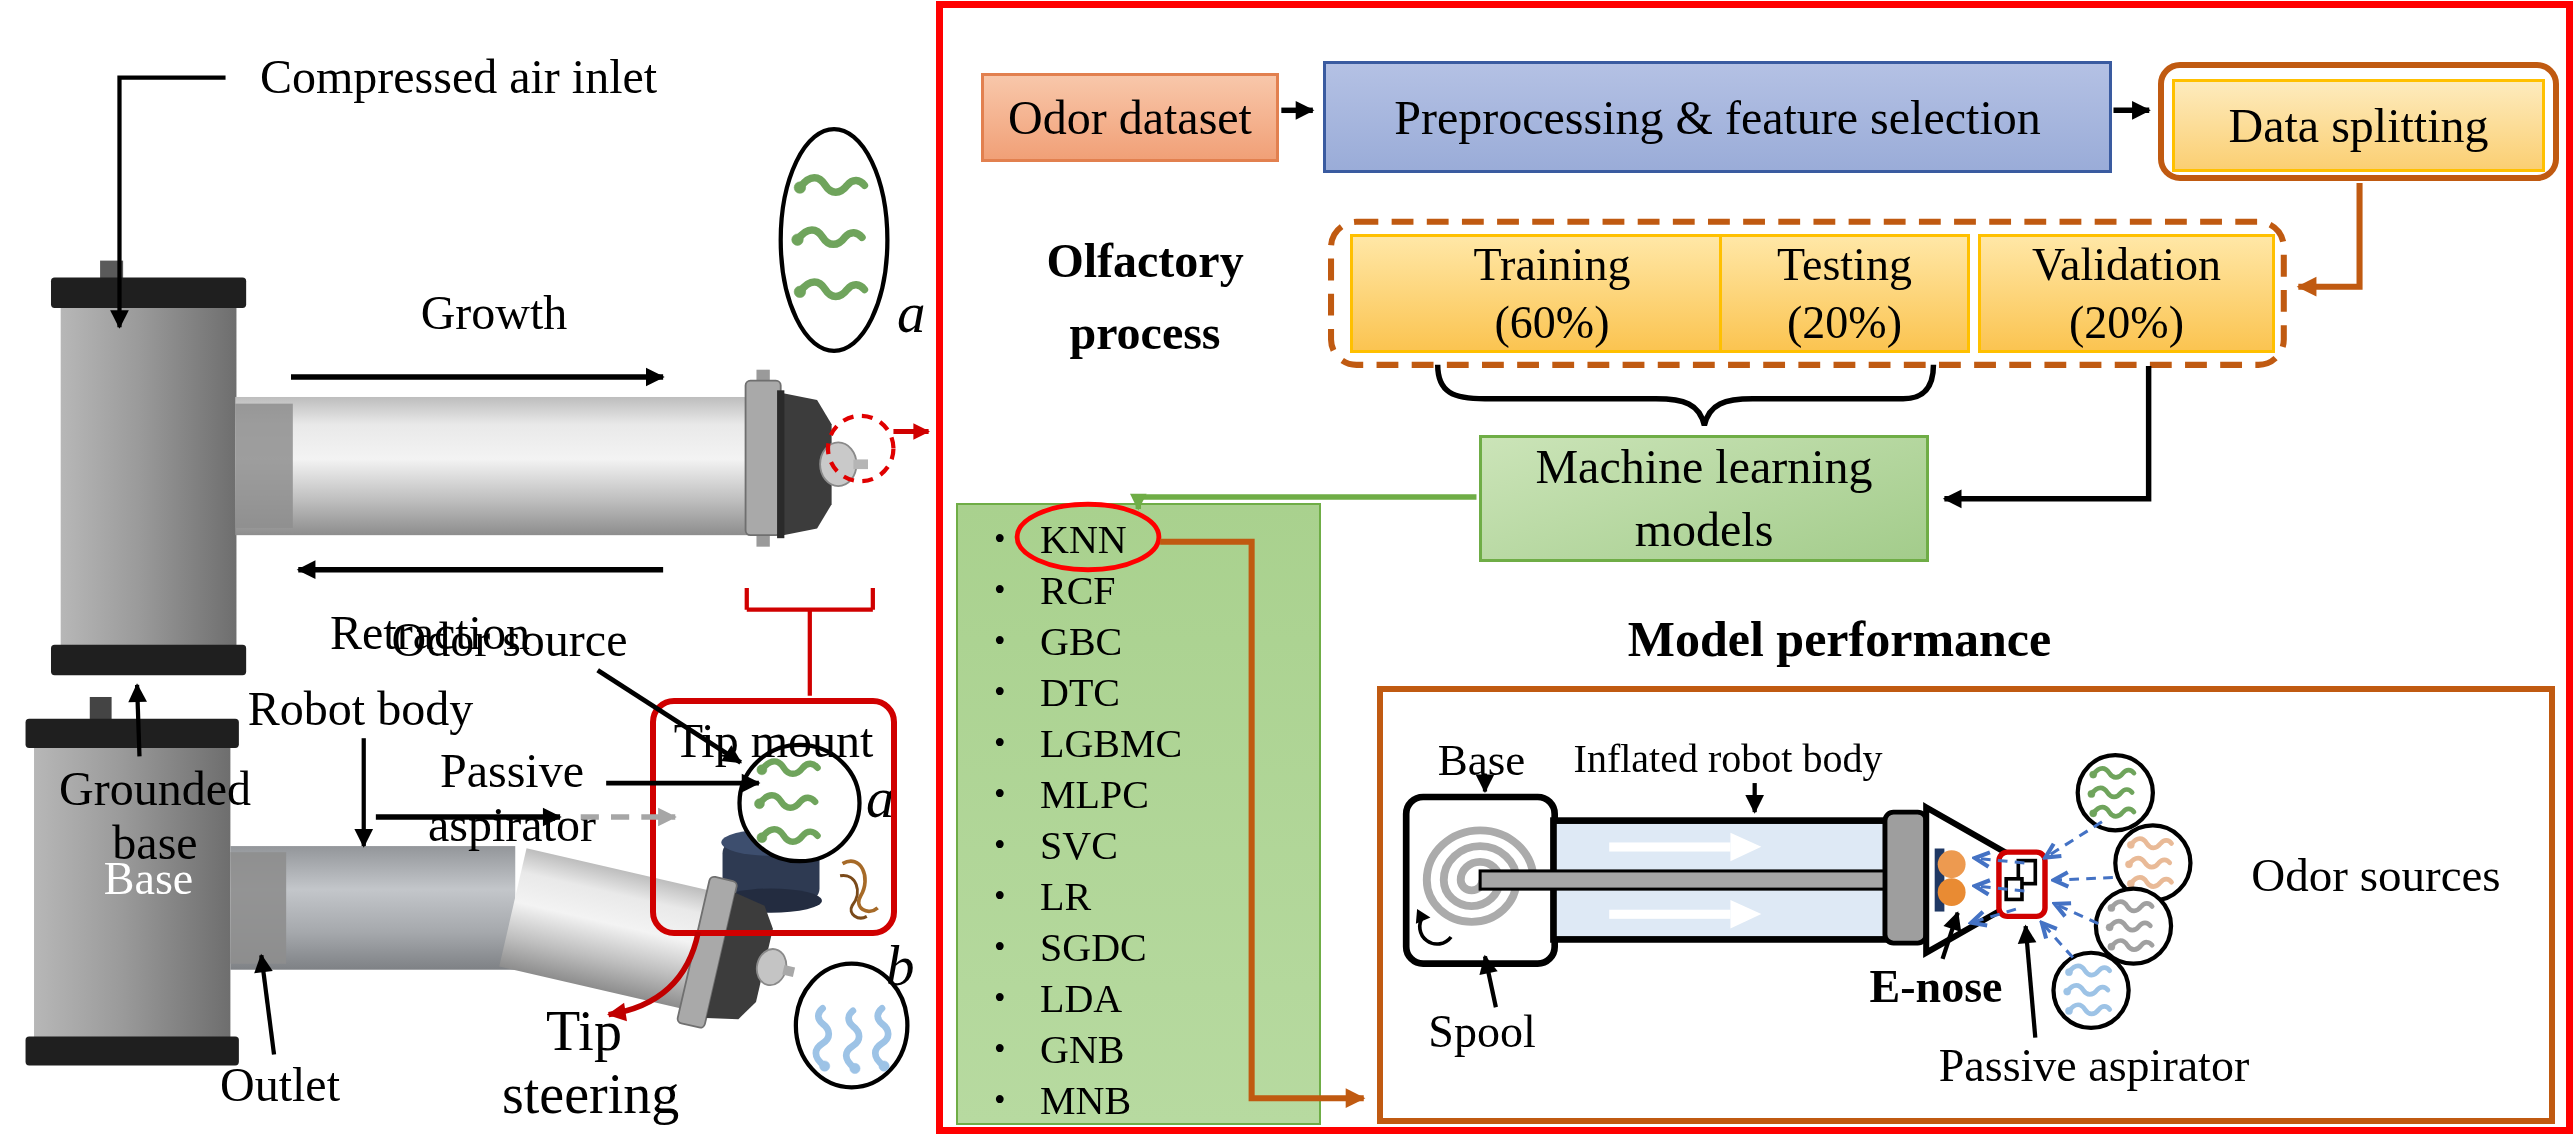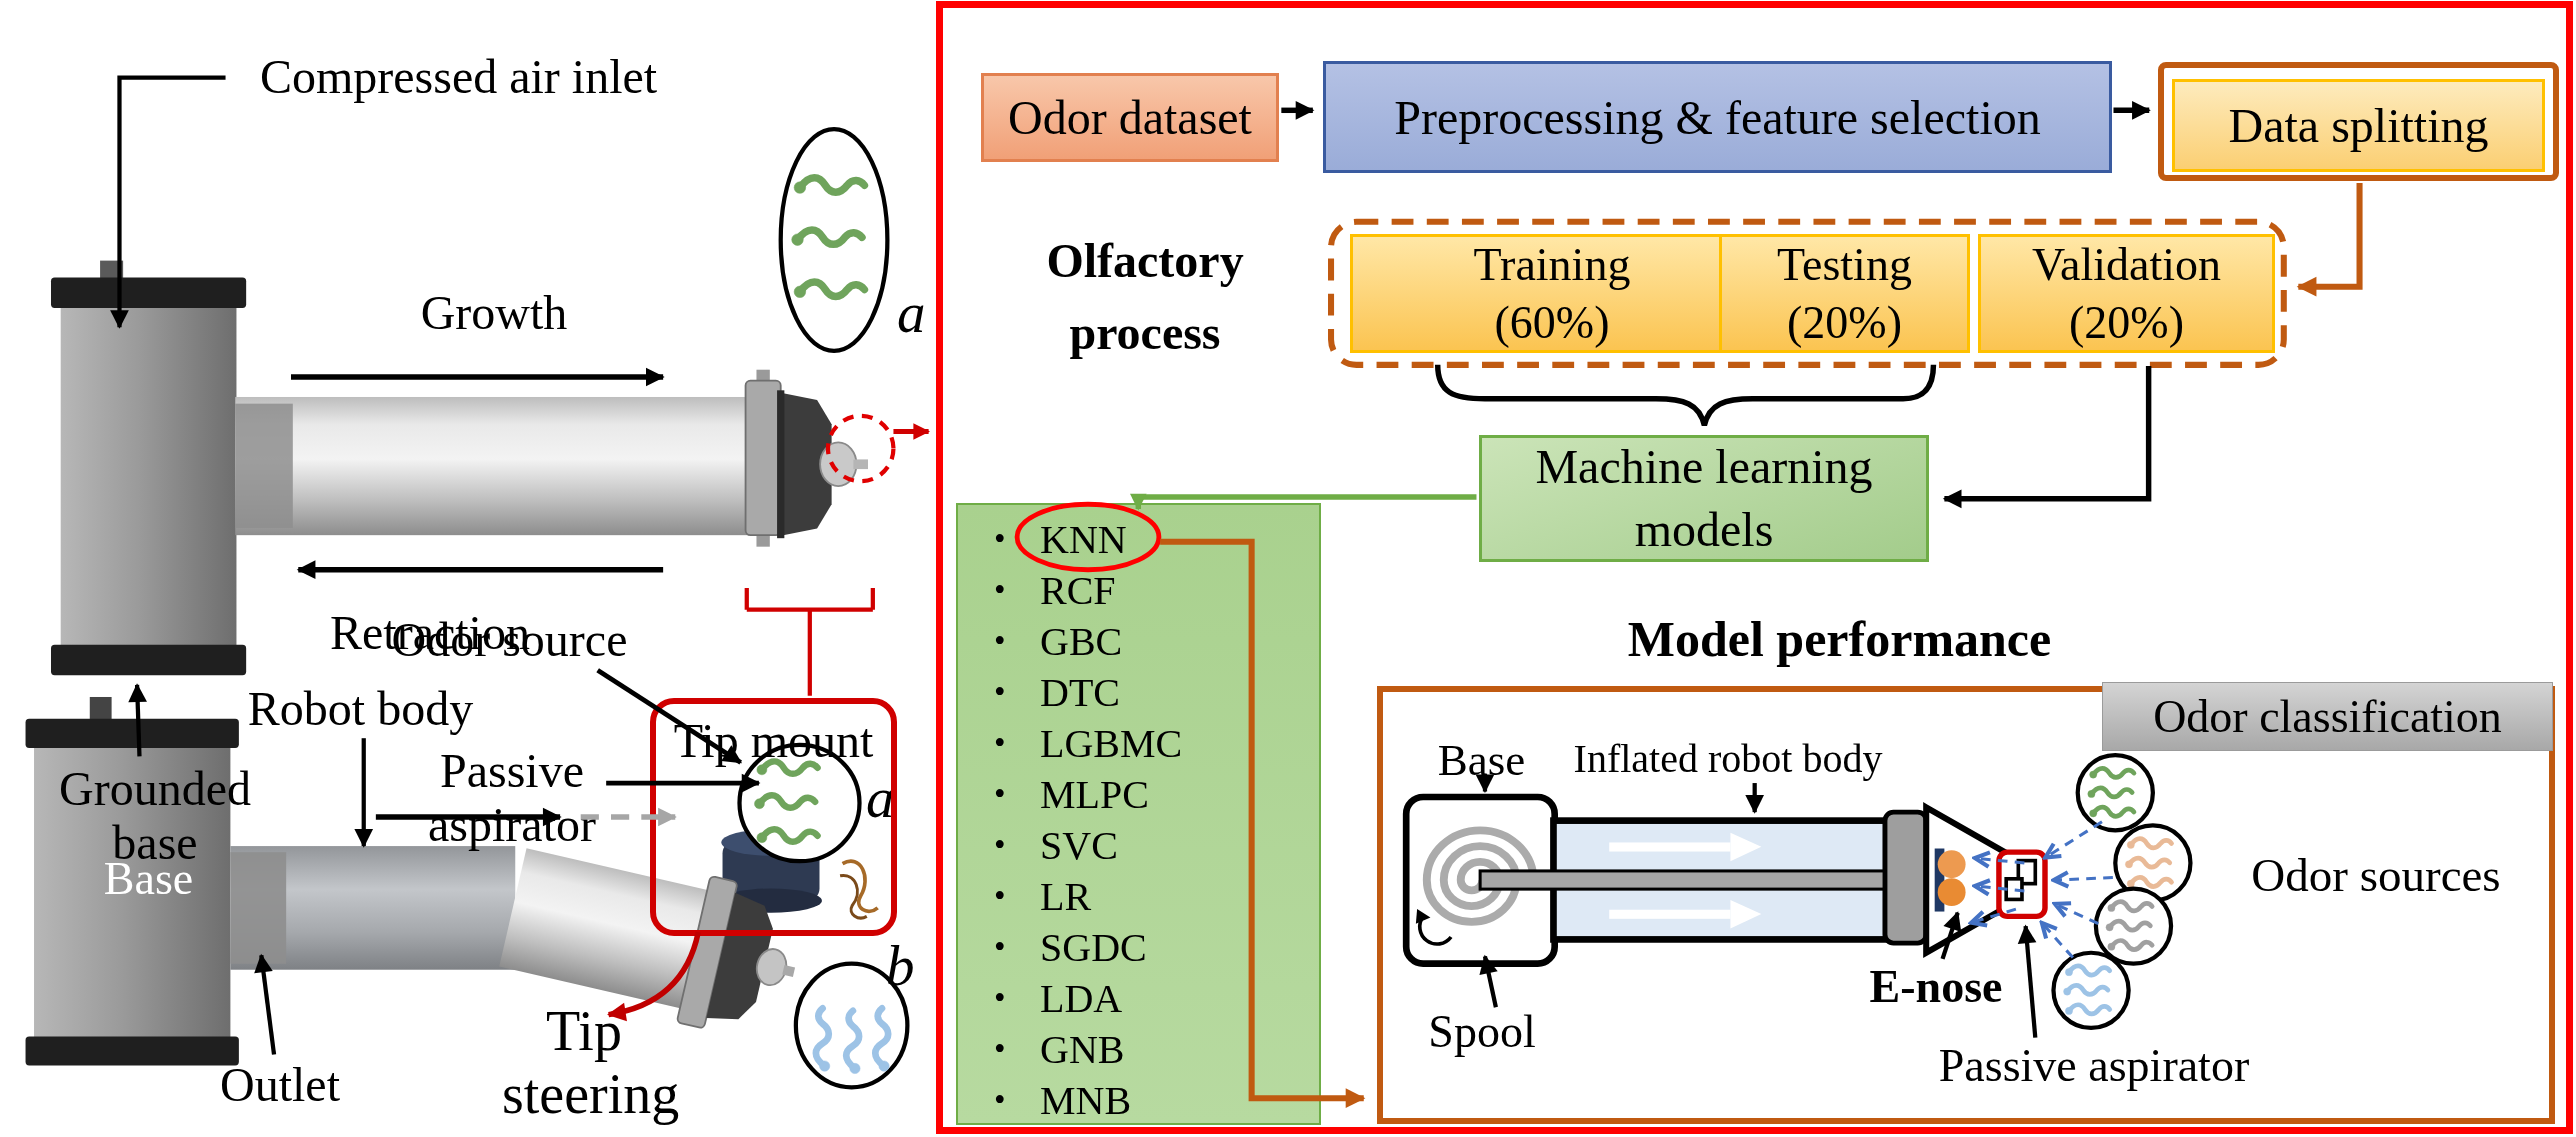--- a/index.html
+++ b/index.html
@@ -184,21 +184,21 @@
   <div class="abs lbl" style="left:502px;top:1000px;width:164px;font-size:56px;">Tip steering</div>
   <div class="abs it" style="left:897px;top:280px;">a</div>
   <div class="abs it" style="left:866px;top:765px;">a</div>
   <div class="abs it" style="left:886px;top:933px;">b</div>
 
   <div class="abs box" style="left:650px;top:698px;width:247px;height:238px;border:6.7px solid #D00000;border-radius:24px;"></div>
   <div class="abs lbl" style="left:661px;top:714px;width:225px;font-size:48px;">Tip mount</div>
 
   <div class="abs box flowtext" style="left:981px;top:65px;width:298px;height:89px;background:linear-gradient(#F8C7AA,#F1A077);border:3.6px solid #E2804F;">Odor dataset</div>
   <div class="abs box flowtext" style="left:1323px;top:53px;width:789px;height:112px;background:linear-gradient(#B4C1E4,#9AACD8);border:3.6px solid #3A5BA0;">Preprocessing &amp; feature selection</div>
-  <div class="abs box" style="left:2158px;top:62px;width:401px;height:119px;border:6.7px solid #C05A11;border-radius:8px;background:#FFFFFF;">
+  <div class="abs box" style="left:2158px;top:62px;width:401px;height:119px;border:6.7px solid #C05A11;border-radius:22px;background:#FFFFFF;">
       <div class="box flowtext" style="width:373px;height:93px;border:3px solid #FFC000;background:linear-gradient(#FDEBBD,#FBCF73);">Data splitting</div>
   </div>
   <div class="abs lbl b" style="left:1024px;top:225px;width:242px;font-size:48px;line-height:1.5;">Olfactory process</div>
 
   <div class="abs box" style="left:1350px;top:234px;width:404px;height:119px;background:linear-gradient(#FFE7A6,#FBC451);border:3px solid #FFC000;flex-direction:column;font-size:46px;line-height:1.25;align-items:center;">
       <div>Training</div>
       <div>(60%)</div>
   </div>
   <div class="abs box" style="left:1719px;top:234px;width:251px;height:119px;background:linear-gradient(#FFE7A6,#FBC451);border:3px solid #FFC000;flex-direction:column;font-size:46px;line-height:1.25;">
       <div>Testing</div>
@@ -257,21 +257,20 @@
         <span>GNB</span>
       </div>
     <div class="mrow">
         <span class="bl">•</span>
         <span>MNB</span>
       </div>
   </div>
 
   <div class="abs lbl b" style="left:1594px;top:611px;width:491px;font-size:50px;">Model performance</div>
   <div class="abs box" style="left:1377px;top:686px;width:1178px;height:438px;border:6.7px solid #C05A11;"></div>
-  <div class="abs box" style="left:2102px;top:682px;width:451px;height:69px;background:linear-gradient(#D4D4D4,#A8A8A8);border:1.2px solid #9B9B9B;font-size:46px;">Odor classification</div>
 
   <div class="abs lbl" style="left:1418px;top:735px;width:127px;font-size:45px;">Base</div>
   <div class="abs lbl" style="left:1552px;top:737px;width:352px;font-size:40px;white-space:nowrap;">Inflated robot body</div>
   <div class="abs lbl" style="left:1411px;top:1006px;width:142px;font-size:46px;">Spool</div>
   <div class="abs lbl" style="left:1862px;top:961px;width:148px;font-size:46px;font-weight:bold;">E-nose</div>
   <div class="abs lbl" style="left:1897px;top:1040px;width:394px;font-size:46px;">Passive aspirator</div>
   <div class="abs lbl" style="left:2197px;top:849px;width:358px;font-size:47px;">Odor sources</div>
 
   <svg width="2576" height="1137" viewBox="0 0 4250 1876">
 

